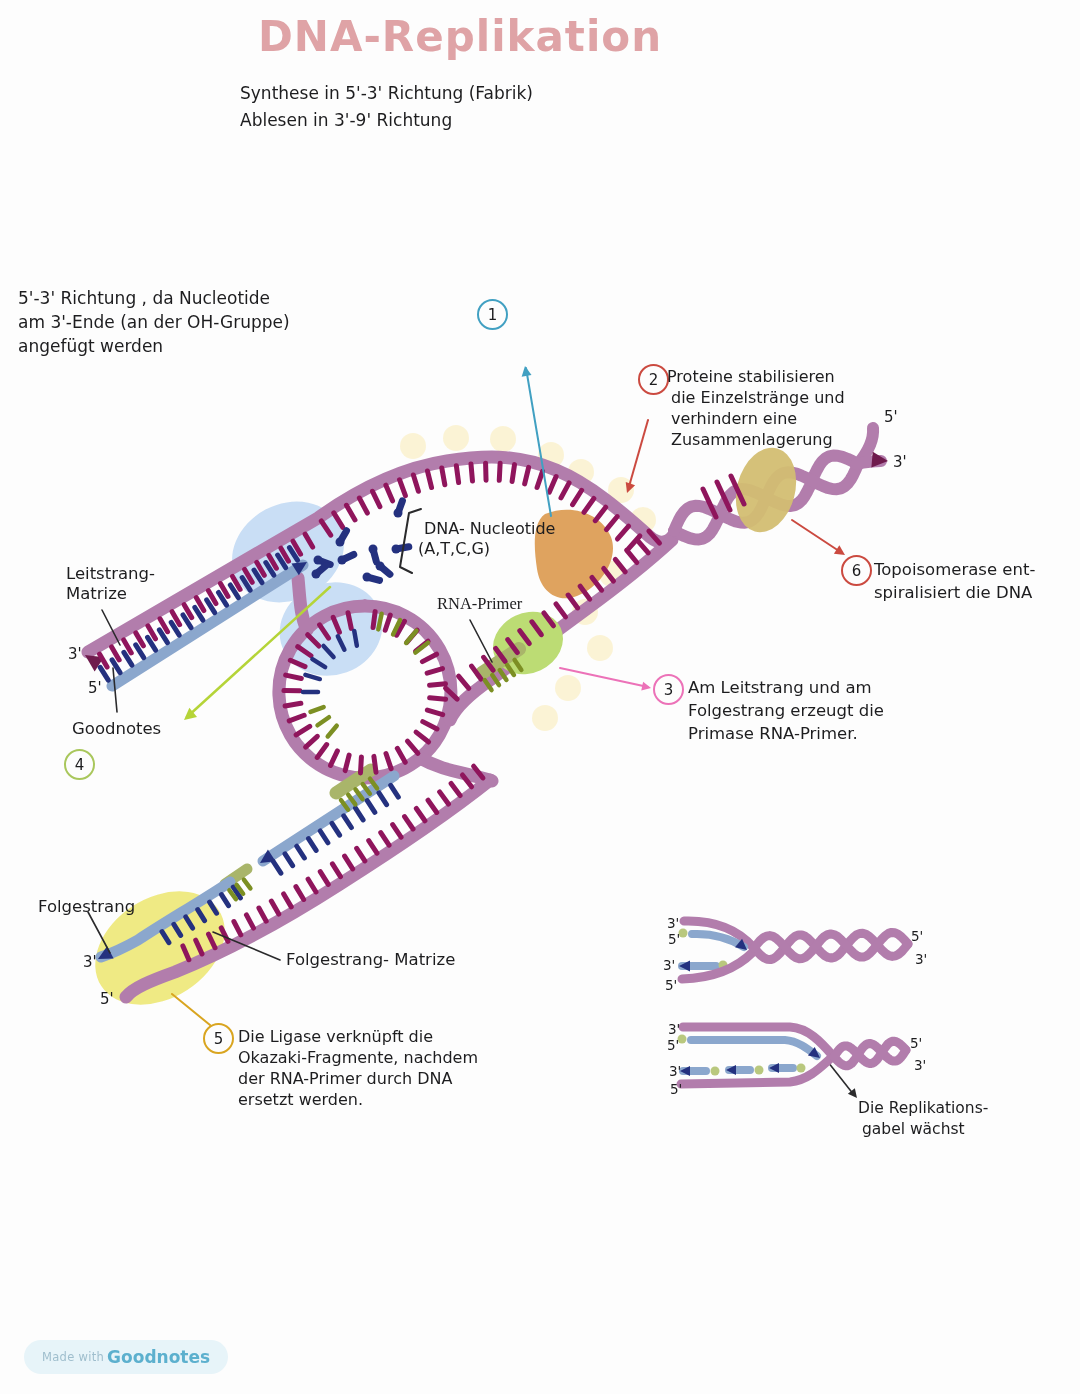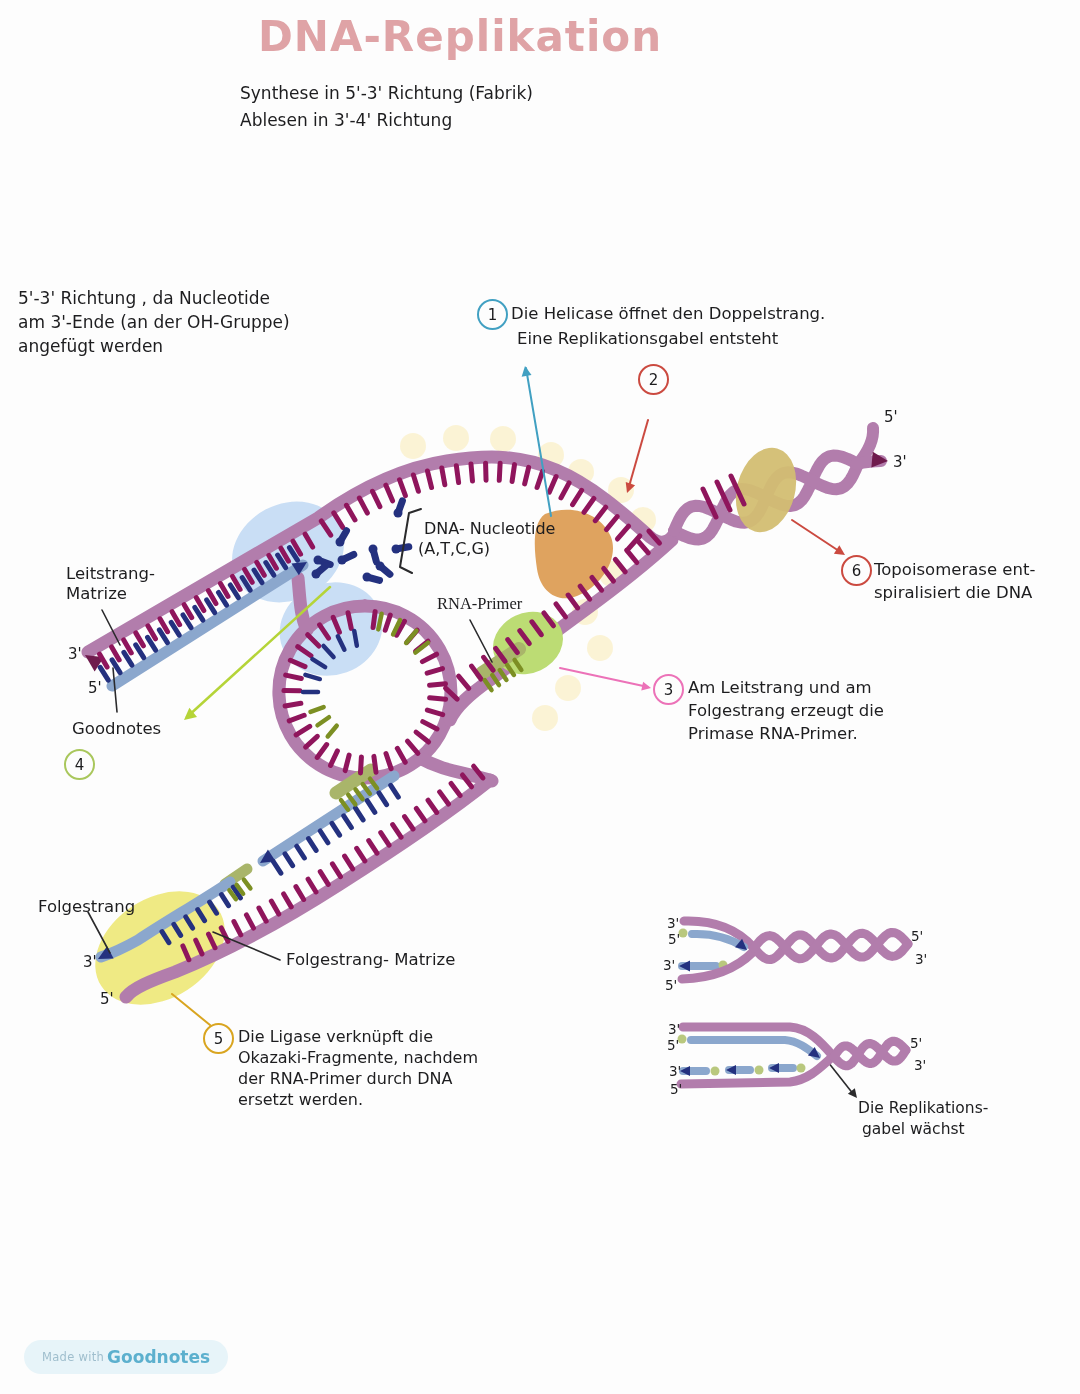--- a/index.html
+++ b/index.html
@@ -309,40 +309,42 @@
       <path d="M772,1068 L793,1068" stroke="#8ba7cd" stroke-width="8" fill="none" stroke-linecap="round" stroke-linejoin="round"></path>
       <polygon points="769,1068 779,1063 779,1073" fill="#24317f"></polygon>
       <circle cx="801" cy="1068" r="4.5" fill="#b9c87e" opacity="1"></circle>
       <path d="M834.0,1057.0 L835.7,1058.8 L837.4,1060.5 L839.0,1062.1 L840.7,1063.5 L842.3,1064.5 L843.9,1065.3 L845.4,1065.7 L847.0,1065.8 L848.4,1065.4 L849.9,1064.7 L851.3,1063.7 L852.7,1062.3 L854.0,1060.6 L855.4,1058.8 L856.7,1056.8 L858.0,1054.7 L859.3,1052.6 L860.6,1050.6 L862.0,1048.7 L863.3,1047.0 L864.7,1045.7 L866.1,1044.6 L867.6,1043.9 L869.0,1043.5 L870.6,1043.6 L872.1,1044.0 L873.7,1044.8 L875.3,1045.9 L877.0,1047.2 L878.6,1048.8 L880.3,1050.5 L882.0,1052.3 L883.7,1054.1 L885.4,1055.9 L887.0,1057.4 L888.7,1058.8 L890.3,1059.9 L891.9,1060.7 L893.4,1061.1 L895.0,1061.1 L896.4,1060.8 L897.9,1060.1 L899.3,1059.0 L900.7,1057.6 L902.0,1056.0 L903.4,1054.1 L904.7,1052.1 L906.0,1050.0 " stroke="#b27dac" stroke-width="9" fill="none" stroke-linecap="round" stroke-linejoin="round"></path>
       <path d="M834.0,1057.0 L835.3,1054.9 L836.6,1052.9 L838.0,1051.0 L839.3,1049.4 L840.7,1048.0 L842.1,1046.9 L843.6,1046.2 L845.0,1045.9 L846.6,1045.9 L848.1,1046.3 L849.7,1047.1 L851.3,1048.2 L853.0,1049.6 L854.6,1051.1 L856.3,1052.9 L858.0,1054.7 L859.7,1056.5 L861.4,1058.2 L863.0,1059.8 L864.7,1061.1 L866.3,1062.2 L867.9,1063.0 L869.4,1063.4 L871.0,1063.5 L872.4,1063.1 L873.9,1062.4 L875.3,1061.3 L876.7,1060.0 L878.0,1058.3 L879.4,1056.4 L880.7,1054.4 L882.0,1052.3 L883.3,1050.2 L884.6,1048.2 L886.0,1046.4 L887.3,1044.7 L888.7,1043.3 L890.1,1042.3 L891.6,1041.6 L893.0,1041.2 L894.6,1041.3 L896.1,1041.7 L897.7,1042.5 L899.3,1043.5 L901.0,1044.9 L902.6,1046.5 L904.3,1048.2 L906.0,1050.0 " stroke="#b27dac" stroke-width="9" fill="none" stroke-linecap="round" stroke-linejoin="round"></path>
     </svg>
 
   <div class="abs title" style="left:250px;top:12px;">DNA-Replikation</div>
   <div class="abs subtitle" style="left:240px;top:80px;">
     <div>Synthese in 5'-3' Richtung (Fabrik)</div>
-    <div>Ablesen in 3'-4' Richtung</div>
+    <div>Ablesen in 3'-9' Richtung</div>
   </div>
 
   <div class="abs hw" style="left:18px;top:286px;line-height:24px;font-size:17px;">
     <div>5'-3' Richtung , da Nucleotide</div>
     <div>am 3'-Ende (an der OH-Gruppe)</div>
     <div>angefügt werden</div>
   </div>
 
   <div class="abs ann-circle c1" style="left:477px;top:299px;">
     <span>1</span>
     </div>
-  <div class="abs hw" style="left:511px;top:301px;line-height:25px;">
-    <div>Die Helicase öffnet den Doppelstrang.</div>
-    <div style="margin-left:6px;">Eine Replikationsgabel entsteht</div>
-  </div>
 
   <div class="abs ann-circle c2" style="left:638px;top:364px;">
     <span>2</span>
     </div>
+  <div class="abs hw" style="left:667px;top:366px;line-height:21px;font-size:16px;">
+    <div>Proteine stabilisieren</div>
+    <div style="margin-left:4px;">die Einzelstränge und</div>
+    <div style="margin-left:4px;">verhindern eine</div>
+    <div style="margin-left:4px;">Zusammenlagerung</div>
+  </div>
 
   <div class="abs ann-circle c6" style="left:841px;top:555px;">
     <span>6</span>
     </div>
   <div class="abs hw" style="left:874px;top:558px;line-height:23px;">
     <div>Topoisomerase ent-</div>
     <div>spiralisiert die DNA</div>
   </div>
 
   <div class="abs ann-circle c3" style="left:653px;top:674px;">

